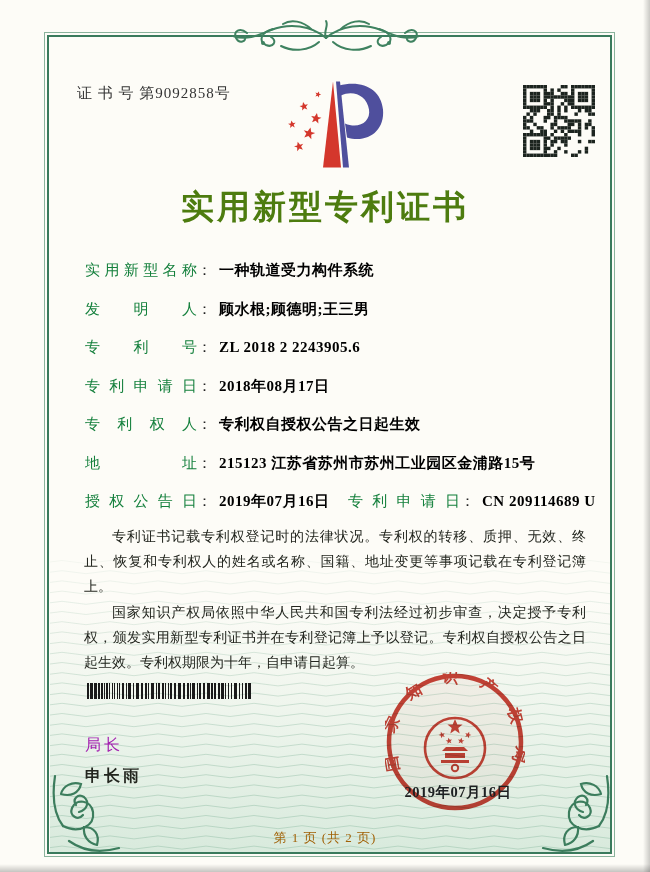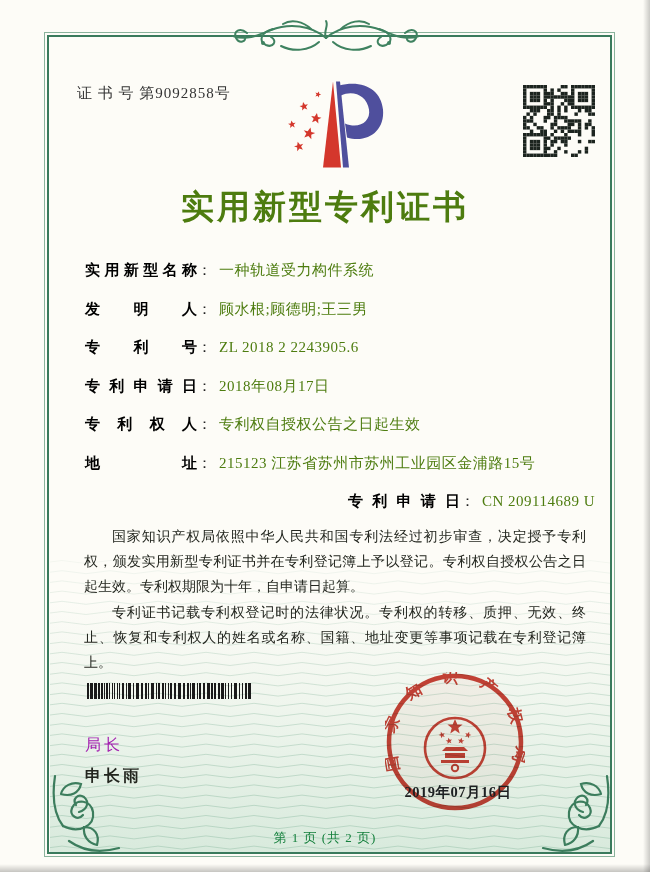--- a/index.html
+++ b/index.html
@@ -32,23 +32,23 @@
     color:#333;z-index:4;font-weight:500;}
   .logo{position:absolute;left:281px;top:79px;width:112px;height:93px;z-index:4;}
   .qr{position:absolute;left:523px;top:85px;width:72px;height:72px;z-index:4;}
 
   .title{position:absolute;left:0;top:185px;width:650px;text-align:center;
     font-size:33px;font-weight:700;letter-spacing:3px;color:#4d7c0f;z-index:4;}
 
   .fields{position:absolute;left:85px;top:261px;width:490px;z-index:4;font-size:15px;}
   .frow{position:absolute;left:0;white-space:nowrap;}
   .flabel{display:inline-block;width:112px;text-align:justify;text-align-last:justify;
-    font-weight:700;color:#000000;}
+    font-weight:400;color:#15803d;}
   .fcolon{font-weight:500;}
-  .fval{margin-left:7px;letter-spacing:.5px;color:#4d7c0f;font-weight:400;}
+  .fval{margin-left:7px;letter-spacing:.5px;color:#000000;font-weight:700;}
   .grant2{position:absolute;left:263px;top:0;white-space:nowrap;}
 
   .paras{position:absolute;left:84px;top:524px;width:502px;z-index:4;
     font-size:14px;line-height:25.2px;text-align:justify;color:#23261f;}
   .paras p{margin:0;text-indent:2em;}
 
   .barcode{position:absolute;left:85px;top:683px;width:168px;height:16px;z-index:4;}
 
   .officer-title{position:absolute;left:85px;top:735px;font-size:16px;letter-spacing:3px;
     font-weight:400;color:#a21caf;z-index:5;}
@@ -56,21 +56,21 @@
     font-weight:600;color:#23261f;z-index:5;}
   .signature{position:absolute;left:188px;top:712px;width:175px;height:100px;z-index:5;}
 
   .seal{position:absolute;left:385px;top:672px;width:140px;height:140px;z-index:5;
     opacity:.94;mix-blend-mode:multiply;}
   .seal-ring-text{font-size:15.5px;font-weight:700;letter-spacing:21px;fill:#c8372b;}
   .seal-date{position:absolute;left:395px;top:783px;width:126px;text-align:center;
     font-size:14.5px;font-weight:600;color:#1d2022;z-index:6;letter-spacing:.5px;}
 
   .footer{position:absolute;left:0;top:829px;width:650px;text-align:center;
-    font-size:13px;color:#15803d;z-index:6;letter-spacing:1px;}
+    font-size:13px;color:#a16207;z-index:6;letter-spacing:1px;}
 </style>
 </head>
 <body>
 
 <div class="page">
 
   <svg id="waves" viewBox="0 0 562 298" preserveAspectRatio="none">
       <path d="M0 6 q12 -3 24 0 t 24 0 t 24 0 t 24 0 t 24 0 t 24 0 t 24 0 t 24 0 t 24 0 t 24 0 t 24 0 t 24 0 t 24 0 t 24 0 t 24 0 t 24 0 t 24 0 t 24 0 t 24 0 t 24 0 t 24 0 t 24 0 t 24 0 t 24 0 t 24 0" stroke="#5f9b7c" stroke-width="1" fill="none" opacity="0.06"></path>
       <path d="M0 16.2 q12 -3 24 0 t 24 0 t 24 0 t 24 0 t 24 0 t 24 0 t 24 0 t 24 0 t 24 0 t 24 0 t 24 0 t 24 0 t 24 0 t 24 0 t 24 0 t 24 0 t 24 0 t 24 0 t 24 0 t 24 0 t 24 0 t 24 0 t 24 0 t 24 0 t 24 0" stroke="#5f9b7c" stroke-width="1" fill="none" opacity="0.08"></path>
       <path d="M0 26.4 q12 -3 24 0 t 24 0 t 24 0 t 24 0 t 24 0 t 24 0 t 24 0 t 24 0 t 24 0 t 24 0 t 24 0 t 24 0 t 24 0 t 24 0 t 24 0 t 24 0 t 24 0 t 24 0 t 24 0 t 24 0 t 24 0 t 24 0 t 24 0 t 24 0 t 24 0" stroke="#5f9b7c" stroke-width="1" fill="none" opacity="0.10"></path>
@@ -404,29 +404,32 @@
     <div class="frow" style="top:115.5px">
       <span class="flabel">专利申请日</span><span class="fcolon">：</span><span class="fval">2018年08月17日</span>
     </div>
     <div class="frow" style="top:154px">
       <span class="flabel">专利权人</span><span class="fcolon">：</span><span class="fval">专利权自授权公告之日起生效</span>
     </div>
     <div class="frow" style="top:193px">
       <span class="flabel">地址</span><span class="fcolon">：</span><span class="fval">215123 江苏省苏州市苏州工业园区金浦路15号</span>
     </div>
     <div class="frow" style="top:231px">
+      <span>
+        <span class="flabel">授权公告日</span><span class="fcolon">：</span><span class="fval">2019年07月16日</span>
+      </span>
       <span class="grant2">
         <span class="flabel">专利申请日</span><span class="fcolon">：</span><span class="fval">CN 209114689 U</span>
       </span>
     </div>
   </div>
 
   <div class="paras">
+    <p>专利证书记载专利权登记时的法律状况。专利权的转移、质押、无效、终止、恢复和专利权人的姓名或名称、国籍、地址变更等事项记载在专利登记簿上。</p>
     <p>国家知识产权局依照中华人民共和国专利法经过初步审查，决定授予专利权，颁发实用新型专利证书并在专利登记簿上予以登记。专利权自授权公告之日起生效。专利权期限为十年，自申请日起算。</p>
-    <p>专利证书记载专利权登记时的法律状况。专利权的转移、质押、无效、终止、恢复和专利权人的姓名或名称、国籍、地址变更等事项记载在专利登记簿上。</p>
   </div>
 
   <div class="barcode" id="barcode"><svg width="168" height="16" viewBox="0 0 168 16" fill="#1a1a1a">
         <rect x="2" y="0" width="2" height="16"></rect>
         <rect x="5" y="0" width="3" height="16"></rect>
         <rect x="9" y="0" width="3" height="16"></rect>
         <rect x="13" y="0" width="2" height="16"></rect>
         <rect x="16" y="0" width="2" height="16"></rect>
         <rect x="19" y="0" width="1" height="16"></rect>
         <rect x="21" y="0" width="2" height="16"></rect>

